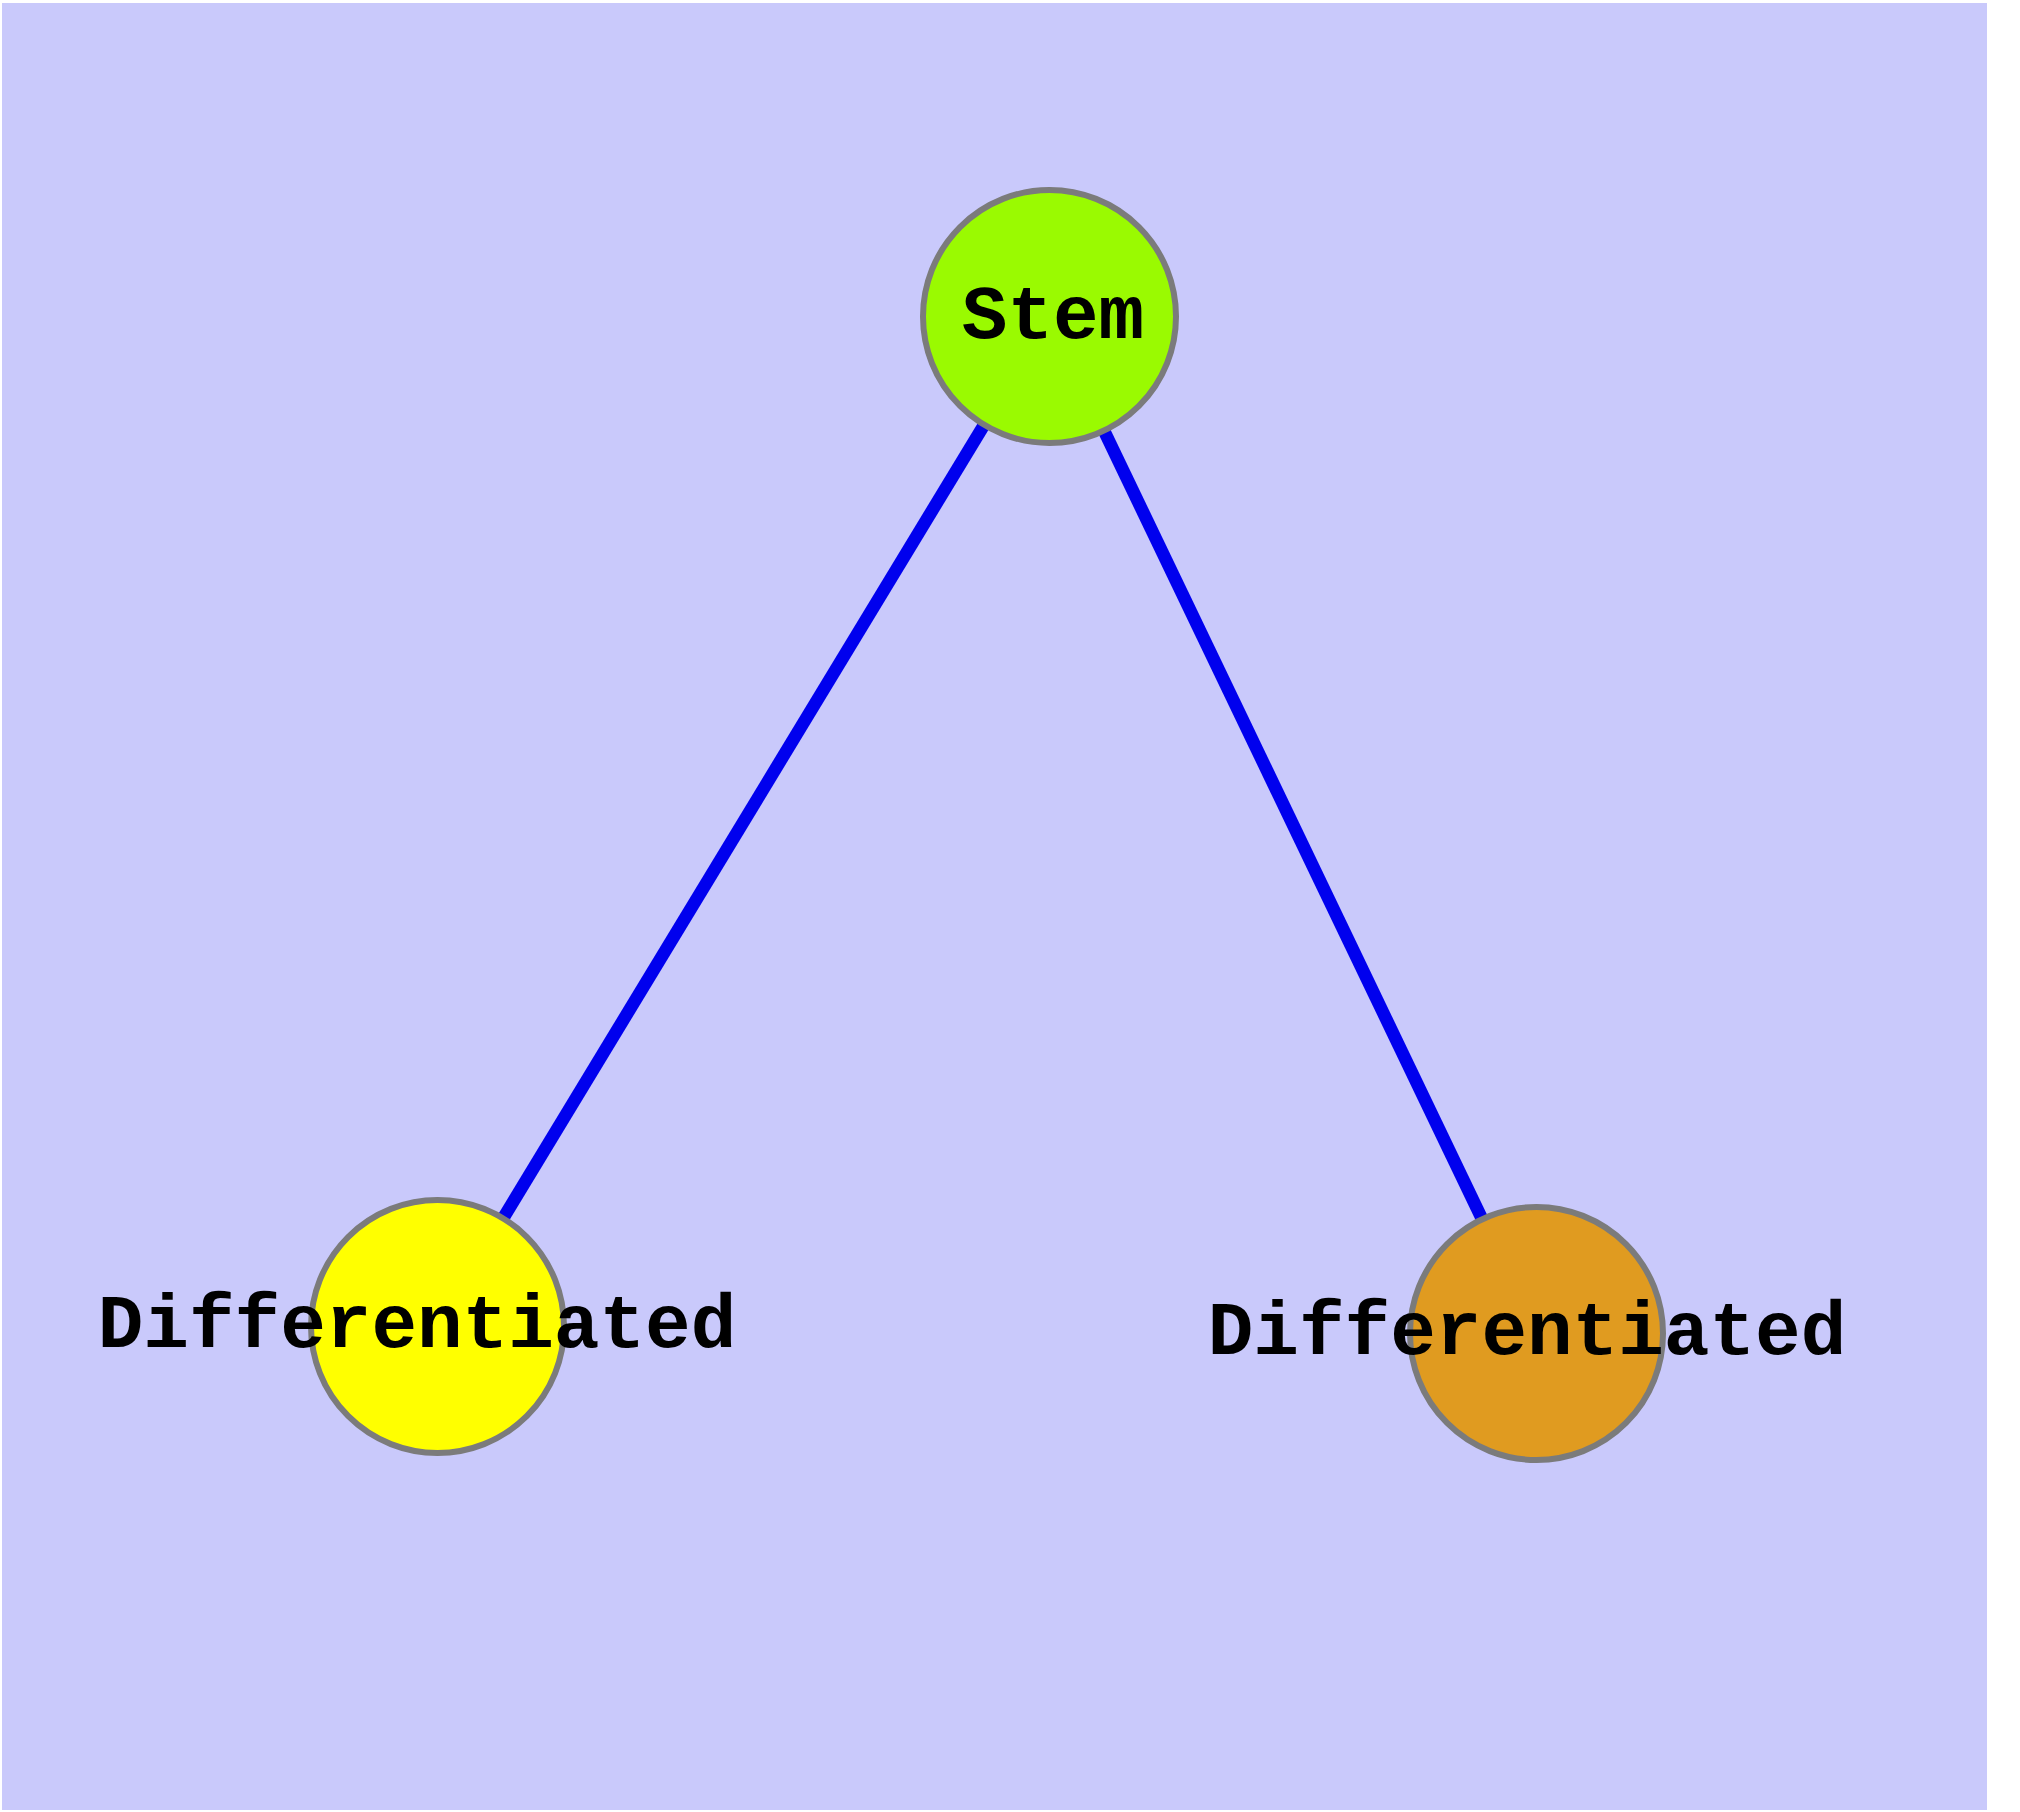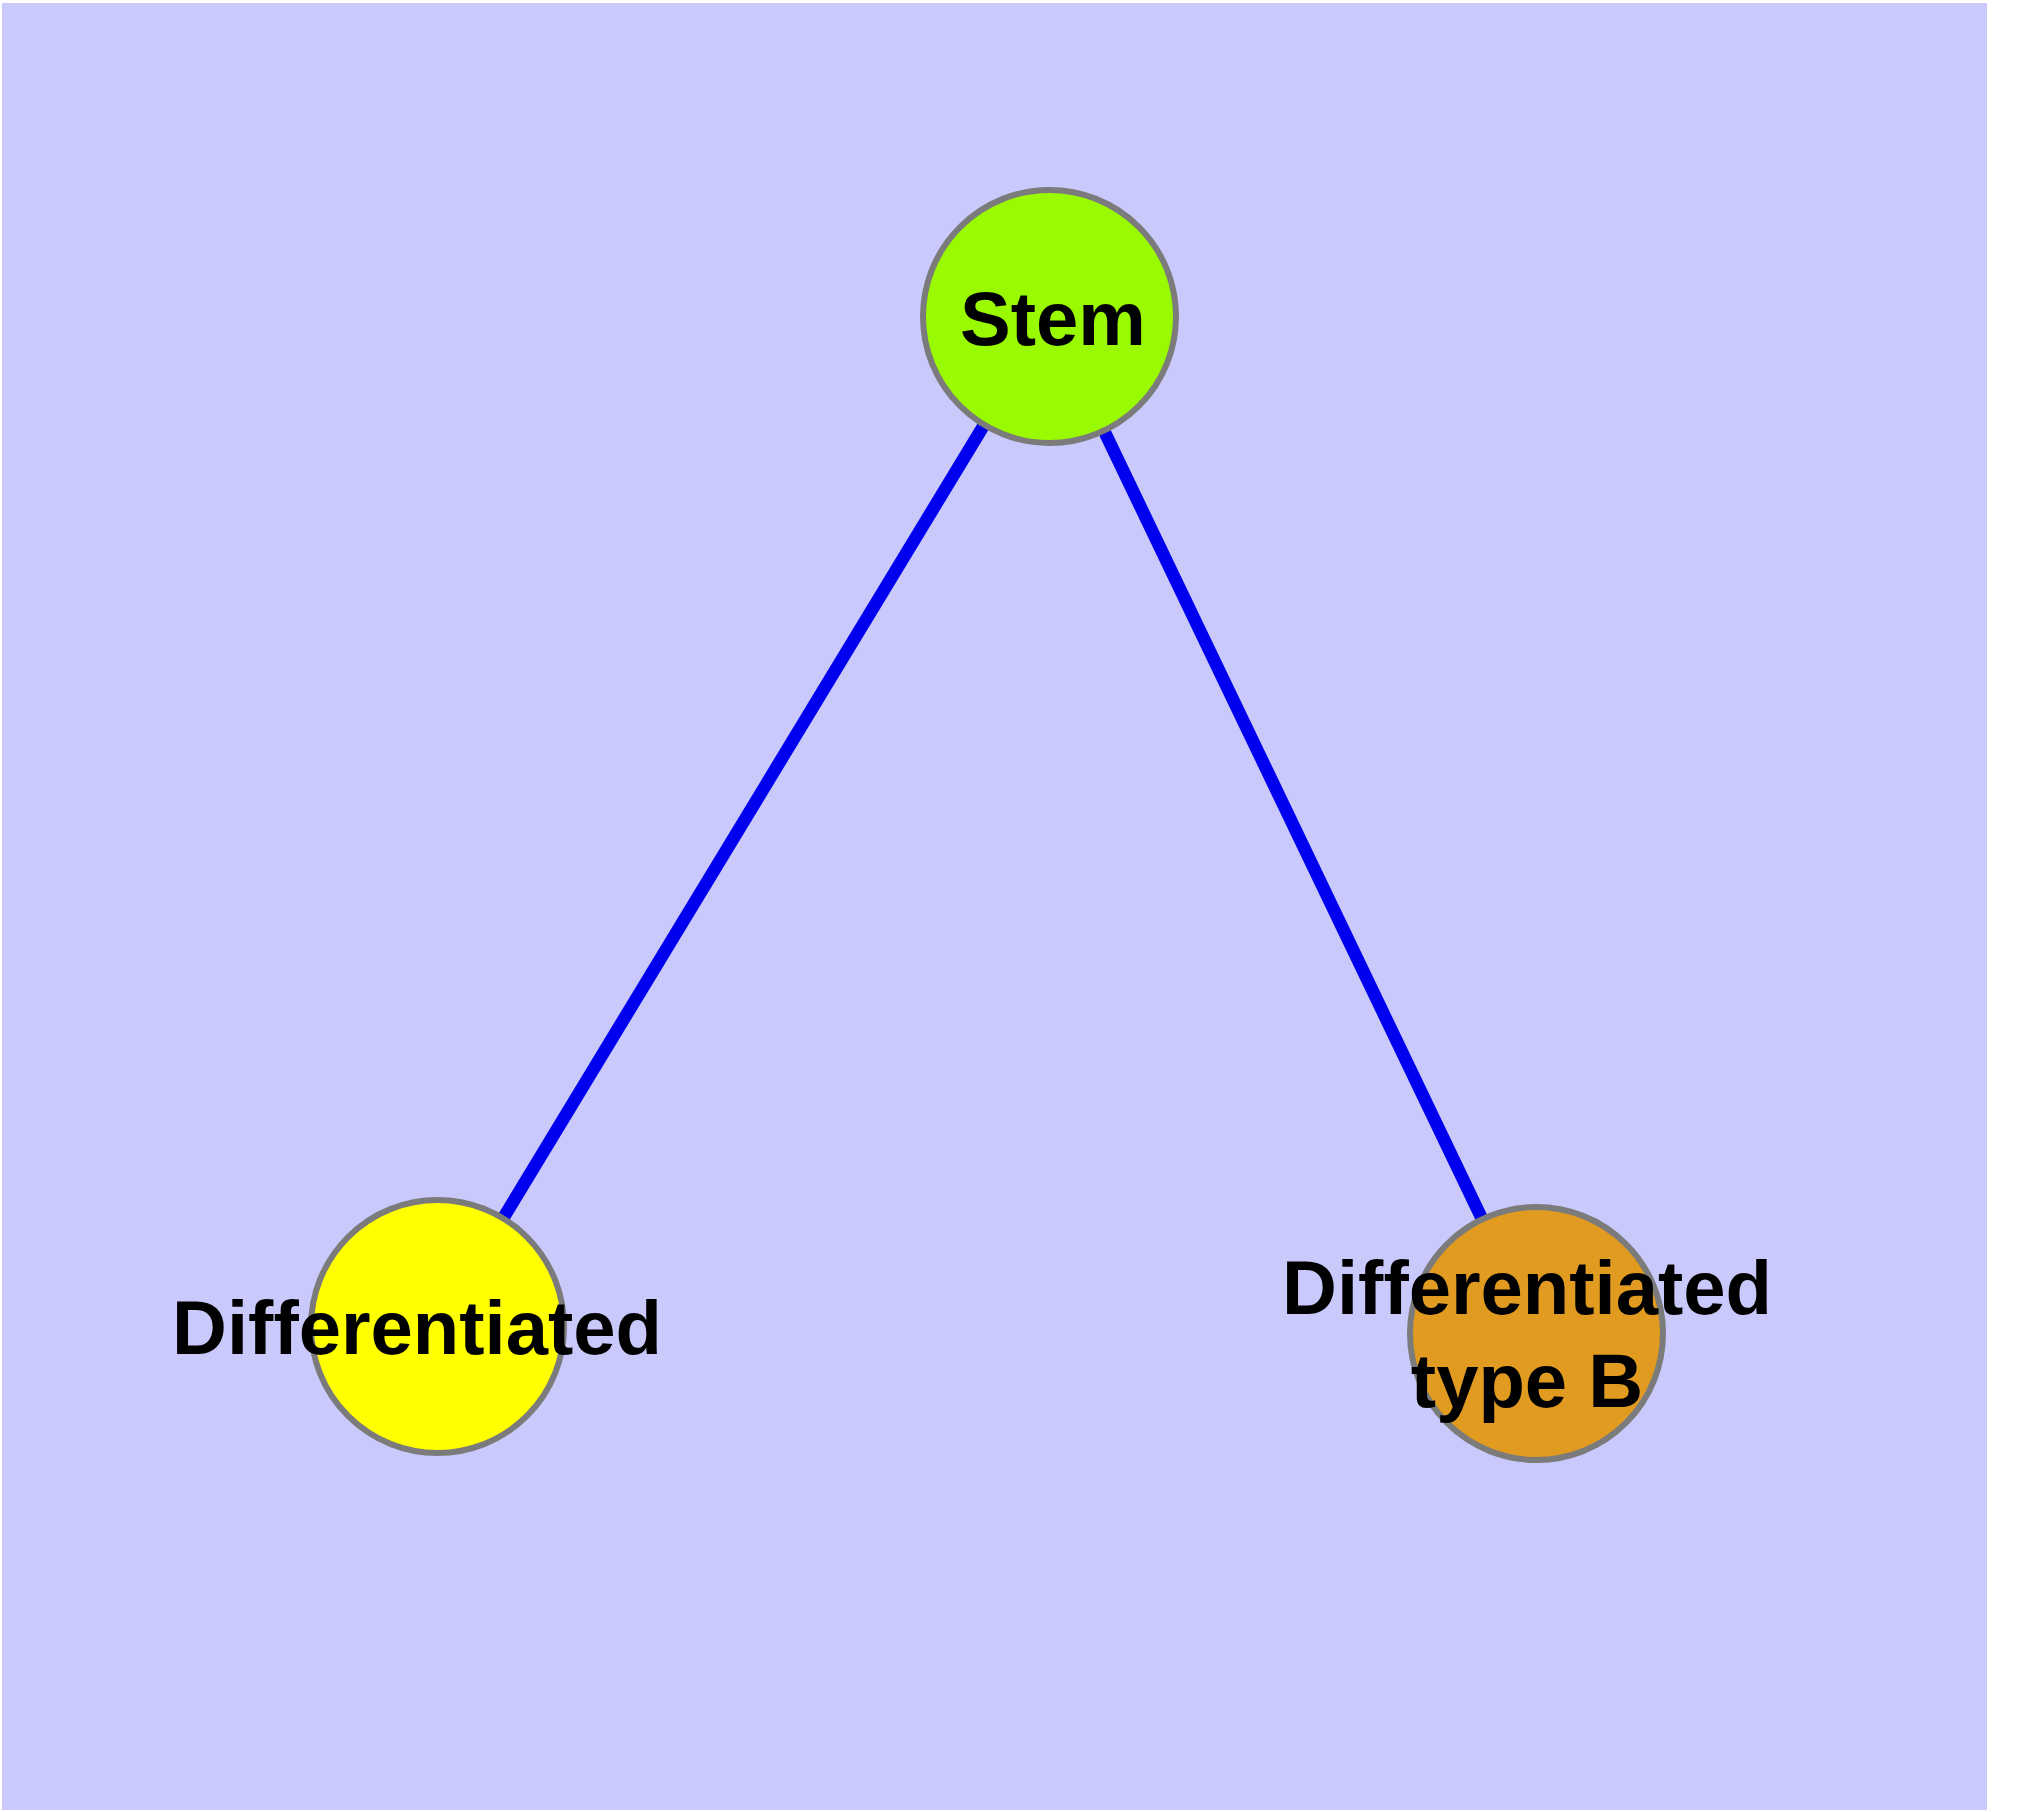--- a/index.html
+++ b/index.html
@@ -6,21 +6,21 @@
     margin: 0;
     padding: 0;
     background: #ffffff;
   }
   .stage {
     position: relative;
     width: 1989px;
     height: 1812px;
     background: #ffffff;
     overflow: hidden;
-    font-family: Liberation Sans, sans-serif;
+    font-family: Liberation Mono, monospace;
   }
   .canvas {
     position: absolute;
     left: 1.7px;
     right: 1.7px;
     top: 2.5px;
     bottom: 2.5px;
   }
   .edge-layer {
     position: absolute;
@@ -66,17 +66,16 @@
   <div class="nlabel" style="left: 1053px; top: 318px; color: rgb(0, 0, 0);">
     <div class="lbl-line">Stem</div>
   </div>
 
   <div class="nlabel" style="left: 417px; top: 1327px; color: rgb(0, 0, 0);">
     <div class="lbl-line">Differentiated</div>
   </div>
 
   <div class="nlabel" style="left: 1527px; top: 1334px; color: rgb(0, 0, 0);">
     <div class="lbl-line">Differentiated</div>
-    <div class="lbl-line">type B</div>
   </div>
 
 </div>
 
 
 </body></html>

